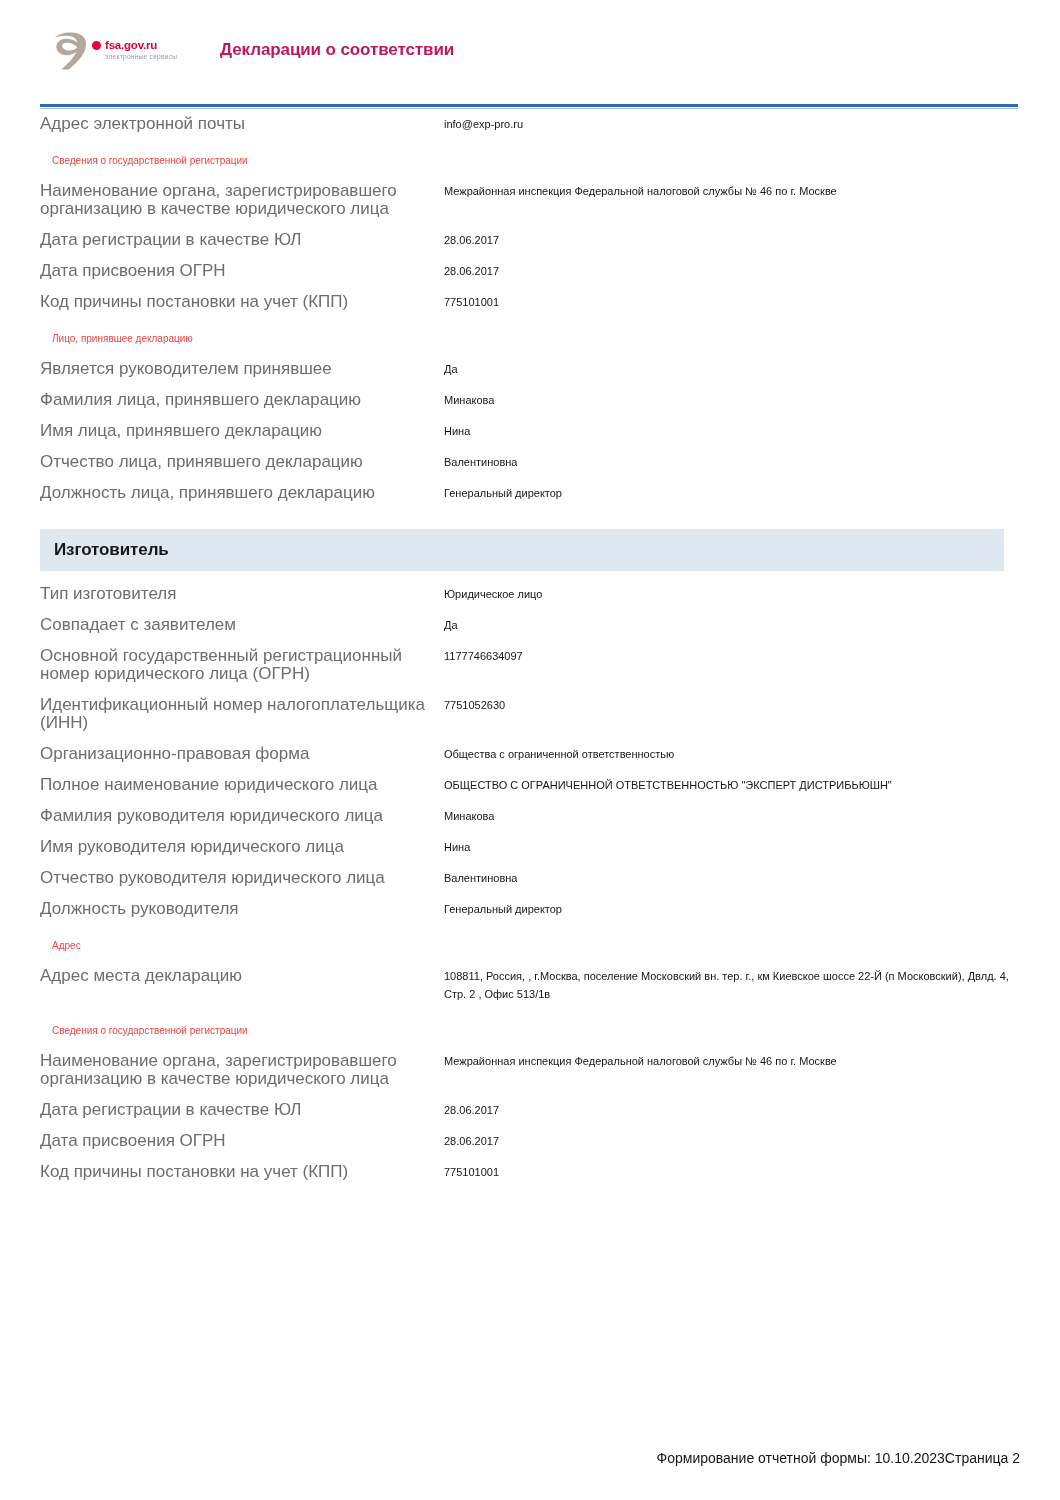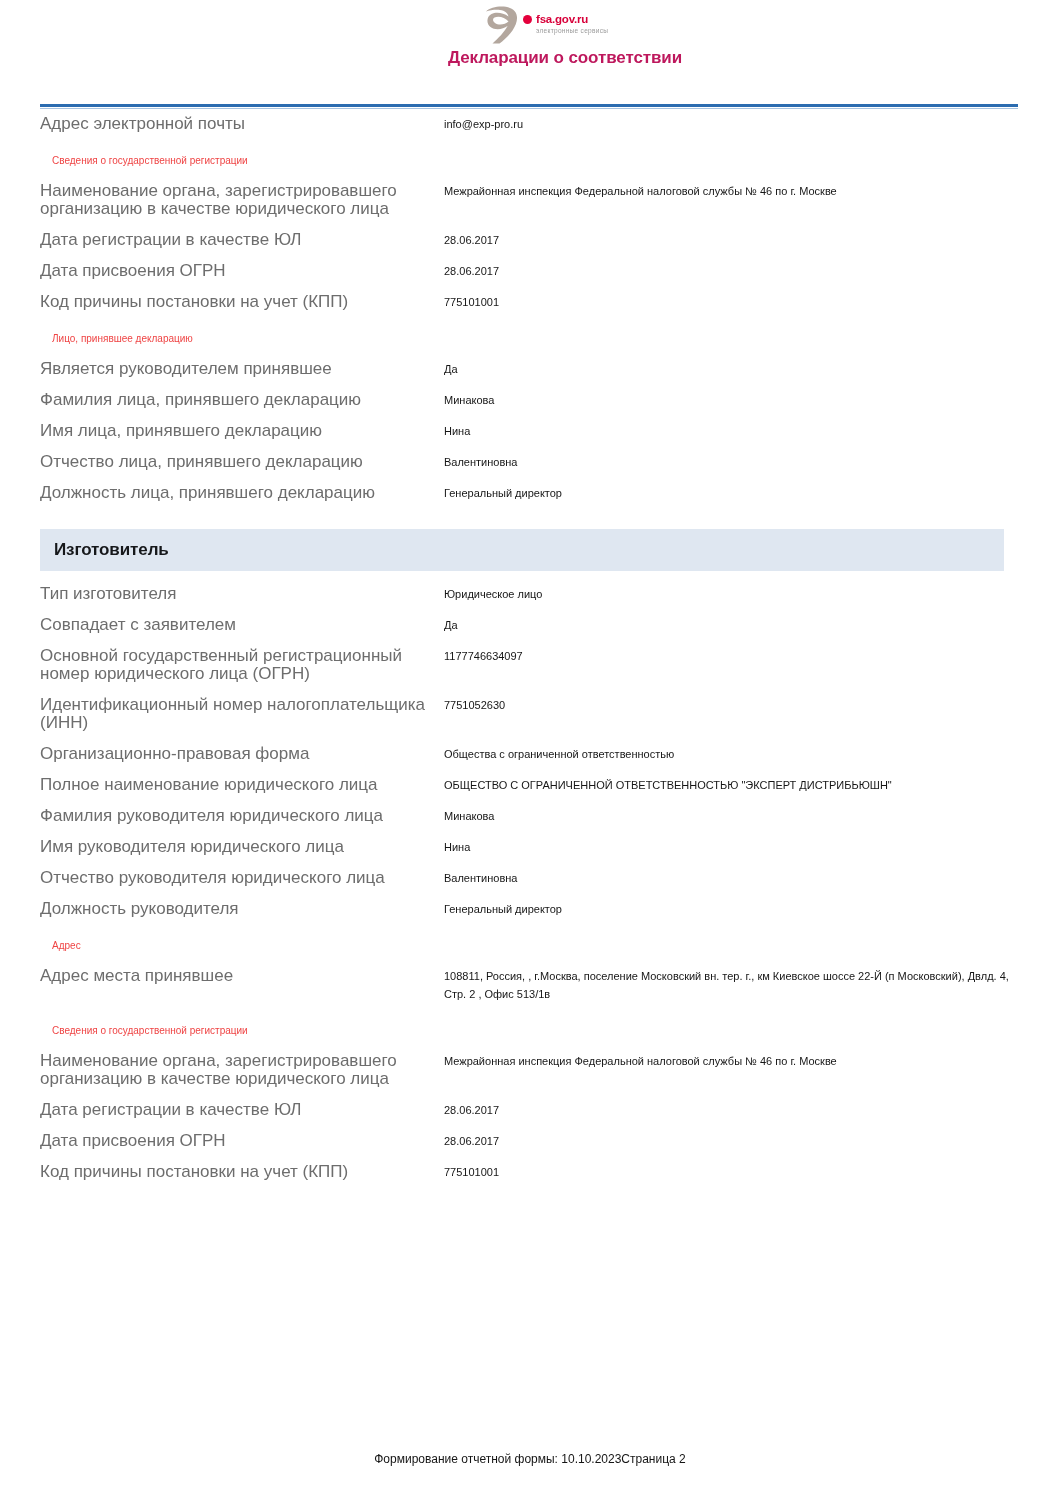--- a/index.html
+++ b/index.html
@@ -24,21 +24,20 @@
   }
 
   
   .doc-header {
     position: relative;
     height: 100px;
     display: flex;
     align-items: center;
     padding-left: 48px;
     box-sizing: border-box;
-    flex-direction: column;
   }
   .logo {
     display: flex;
     align-items: center;
     width: 150px;
     height: 48px;
     flex: 0 0 auto;
   }
   .logo-glyph {
     width: 44px;
@@ -160,23 +159,23 @@
     letter-spacing: -0.1px;
   }
 
   
   .doc-footer {
     position: absolute;
     left: 40px;
     right: 40px;
     bottom: 34px;
     display: flex;
-    justify-content: center;
+    justify-content: flex-end;
     align-items: baseline;
-    font-size: 12px;
+    font-size: 14px;
     color: #151515;
   }
   .spacer-top { height: 9px; }
 </style>
 </head>
 <body>
 
 <div class="page">
 
   <div class="doc-header">
@@ -302,21 +301,21 @@
             <td class="val">Валентиновна</td>
           </tr>
           <tr class="row-field">
             <td class="lbl">Должность руководителя</td>
             <td class="val">Генеральный директор</td>
           </tr>
           <tr class="row-subhead">
             <td colspan="2">Адрес</td>
           </tr>
           <tr class="row-field">
-            <td class="lbl">Адрес места принявшее</td>
+            <td class="lbl">Адрес места декларацию</td>
             <td class="val">108811, Россия, , г.Москва, поселение Московский вн. тер. г., км Киевское шоссе 22-Й (п Московский), Двлд. 4, Стр. 2 , Офис   513/1в</td>
           </tr>
           <tr class="row-subhead">
             <td colspan="2">Сведения о государственной регистрации</td>
           </tr>
           <tr class="row-field">
             <td class="lbl">Наименование органа, зарегистрировавшего организацию в качестве юридического лица</td>
             <td class="val">Межрайонная инспекция Федеральной налоговой службы № 46 по г. Москве</td>
           </tr>
           <tr class="row-field">

